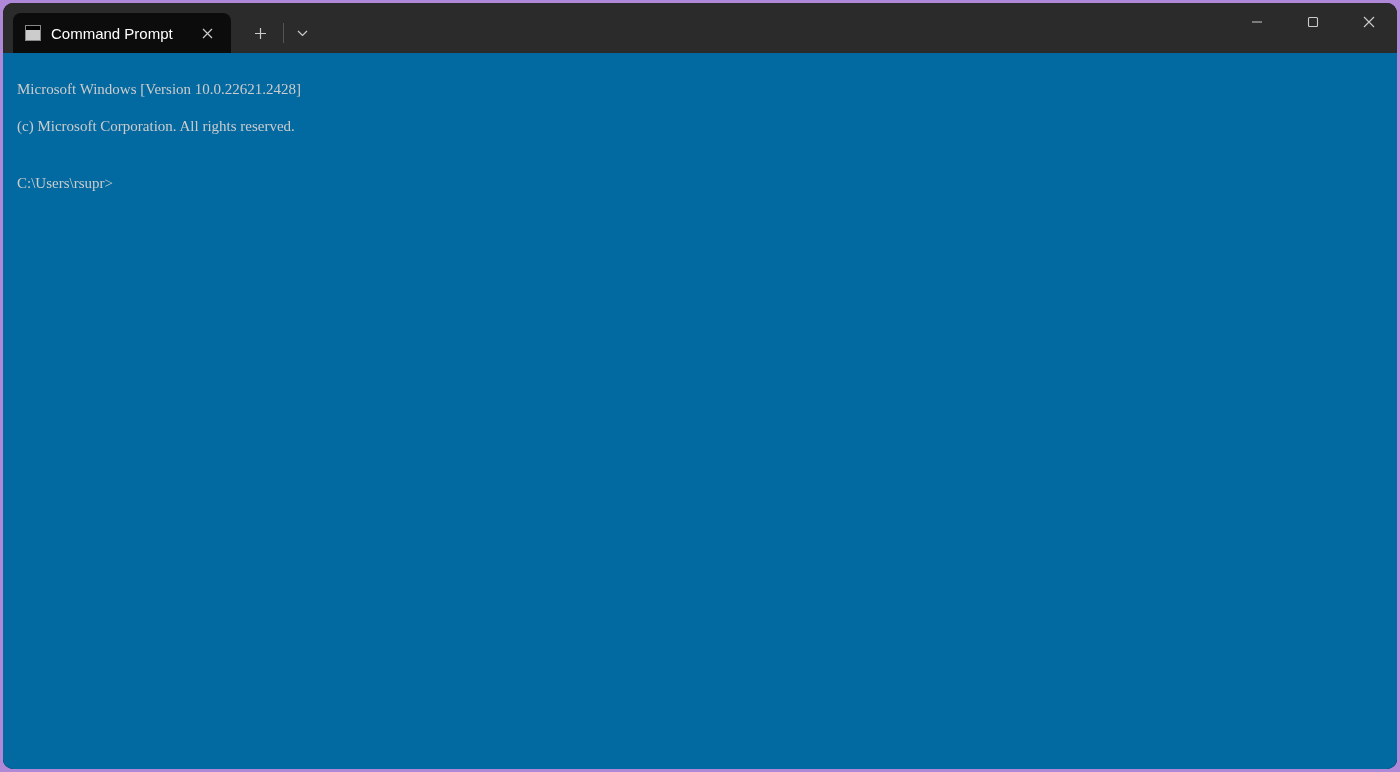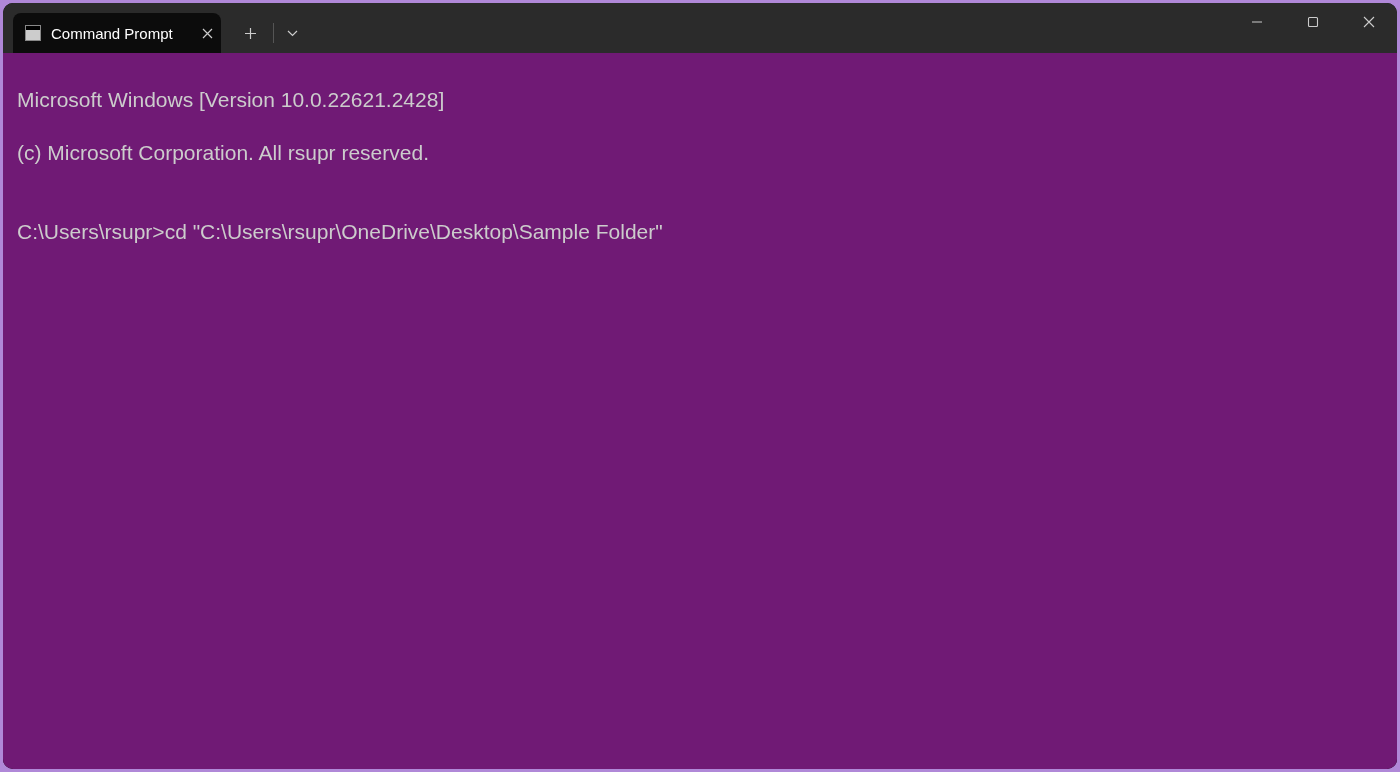--- a/index.html
+++ b/index.html
@@ -29,21 +29,21 @@
       background: #2b2b2b;
       display: flex;
       align-items: flex-end;
       position: relative;
     }
     .tab {
       display: flex;
       align-items: center;
       background: #0c0c0c;
       height: 40px;
-      padding: 0 4px 0 12px;
+      padding: 0 14px 0 12px;
       border-radius: 8px 8px 0 0;
       margin-left: 10px;
       gap: 10px;
     }
     .tab-icon {
       width: 16px;
       height: 16px;
       background: #c0c0c0;
       border: 1px solid #888;
       display: flex;
@@ -111,24 +111,24 @@
     .win-btn {
       width: 56px;
       height: 38px;
       display: flex;
       align-items: center;
       justify-content: center;
       color: #ccc;
     }
     .terminal-content {
       flex: 1;
-      background: #701a75;
+      background: #0369a1;
       padding: 8px 14px;
-      font-family: Liberation Sans, sans-serif;
-      font-size: 21px;
+      font-family: Liberation Serif, serif;
+      font-size: 15px;
       line-height: 1.25;
       color: #cccccc;
       white-space: pre;
       overflow: hidden;
     }
     .terminal-line {
       display: block;
     }
     .prompt-line {
       display: flex;
@@ -191,18 +191,18 @@
       <div class="win-btn close">
         <svg width="12" height="12" viewBox="0 0 12 12">
             <path d="M1 1 L11 11 M11 1 L1 11" stroke="#ccc" stroke-width="1.1" fill="none"></path>
           </svg>
       </div>
     </div>
   </div>
 
   <div class="terminal-content">
 <span class="terminal-line">Microsoft Windows [Version 10.0.22621.2428]</span>
-<span class="terminal-line">(c) Microsoft Corporation. All rsupr reserved.</span>
+<span class="terminal-line">(c) Microsoft Corporation. All rights reserved.</span>
 <span class="terminal-line"></span>
-<span class="prompt-line"><span>C:\Users\rsupr&gt;</span><span>cd "C:\Users\rsupr\OneDrive\Desktop\Sample Folder"</span></span>
+<span class="prompt-line"><span>C:\Users\rsupr&gt;</span></span>
 <span class="terminal-line"></span>
   </div>
 </div>
 
 </body></html>

